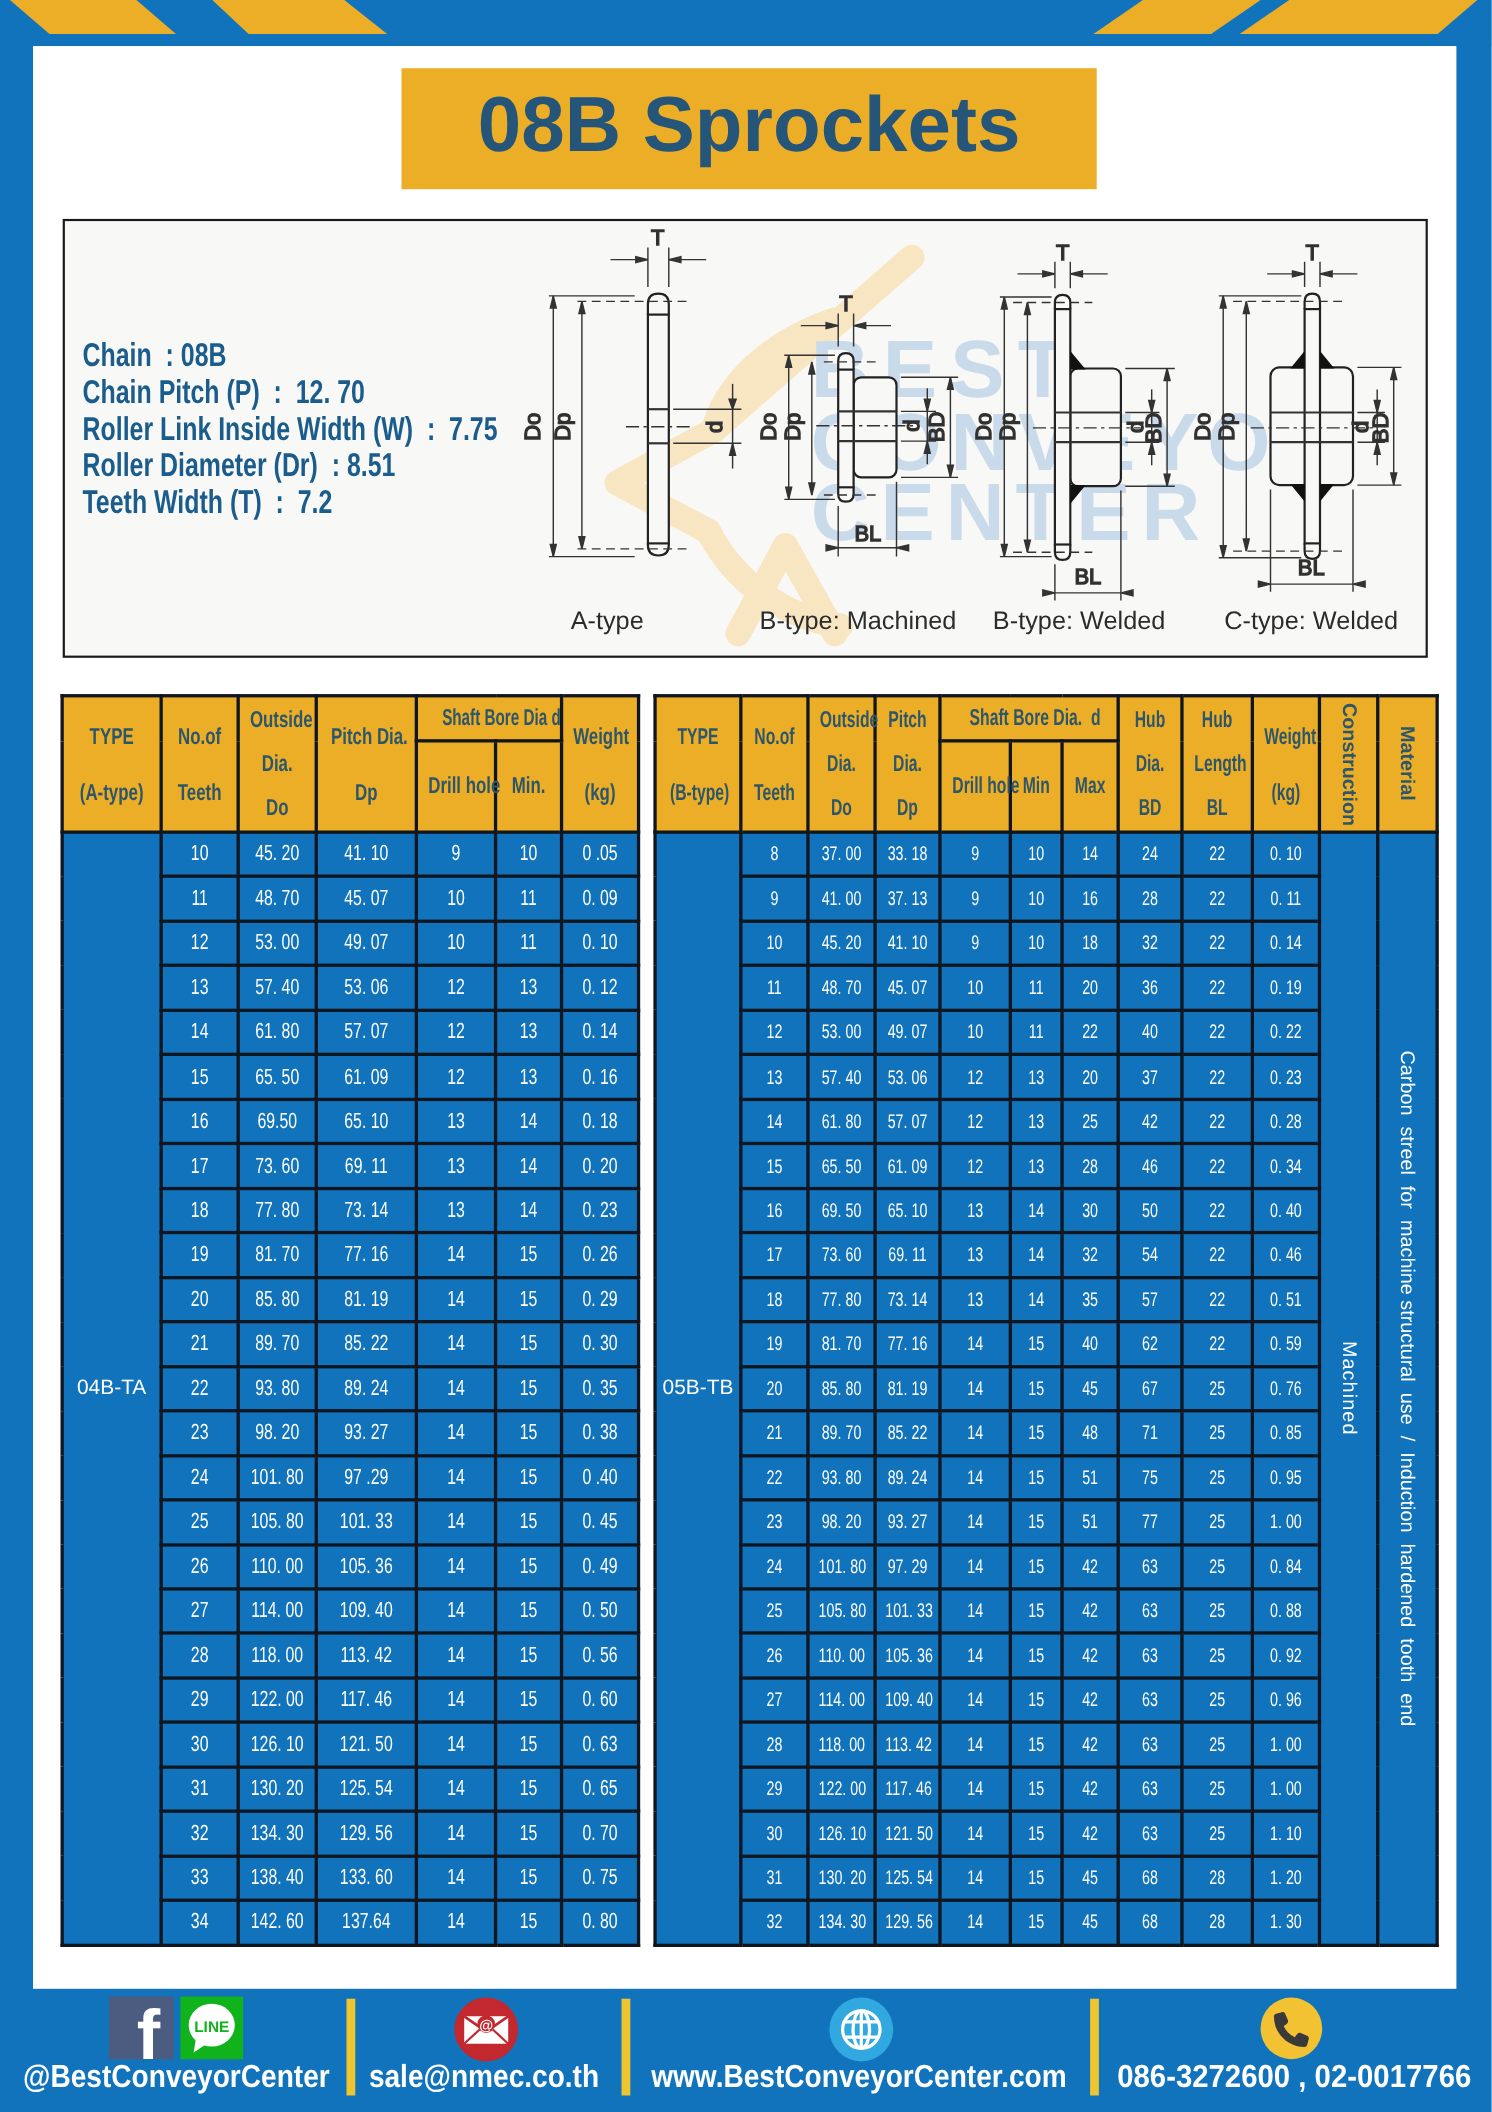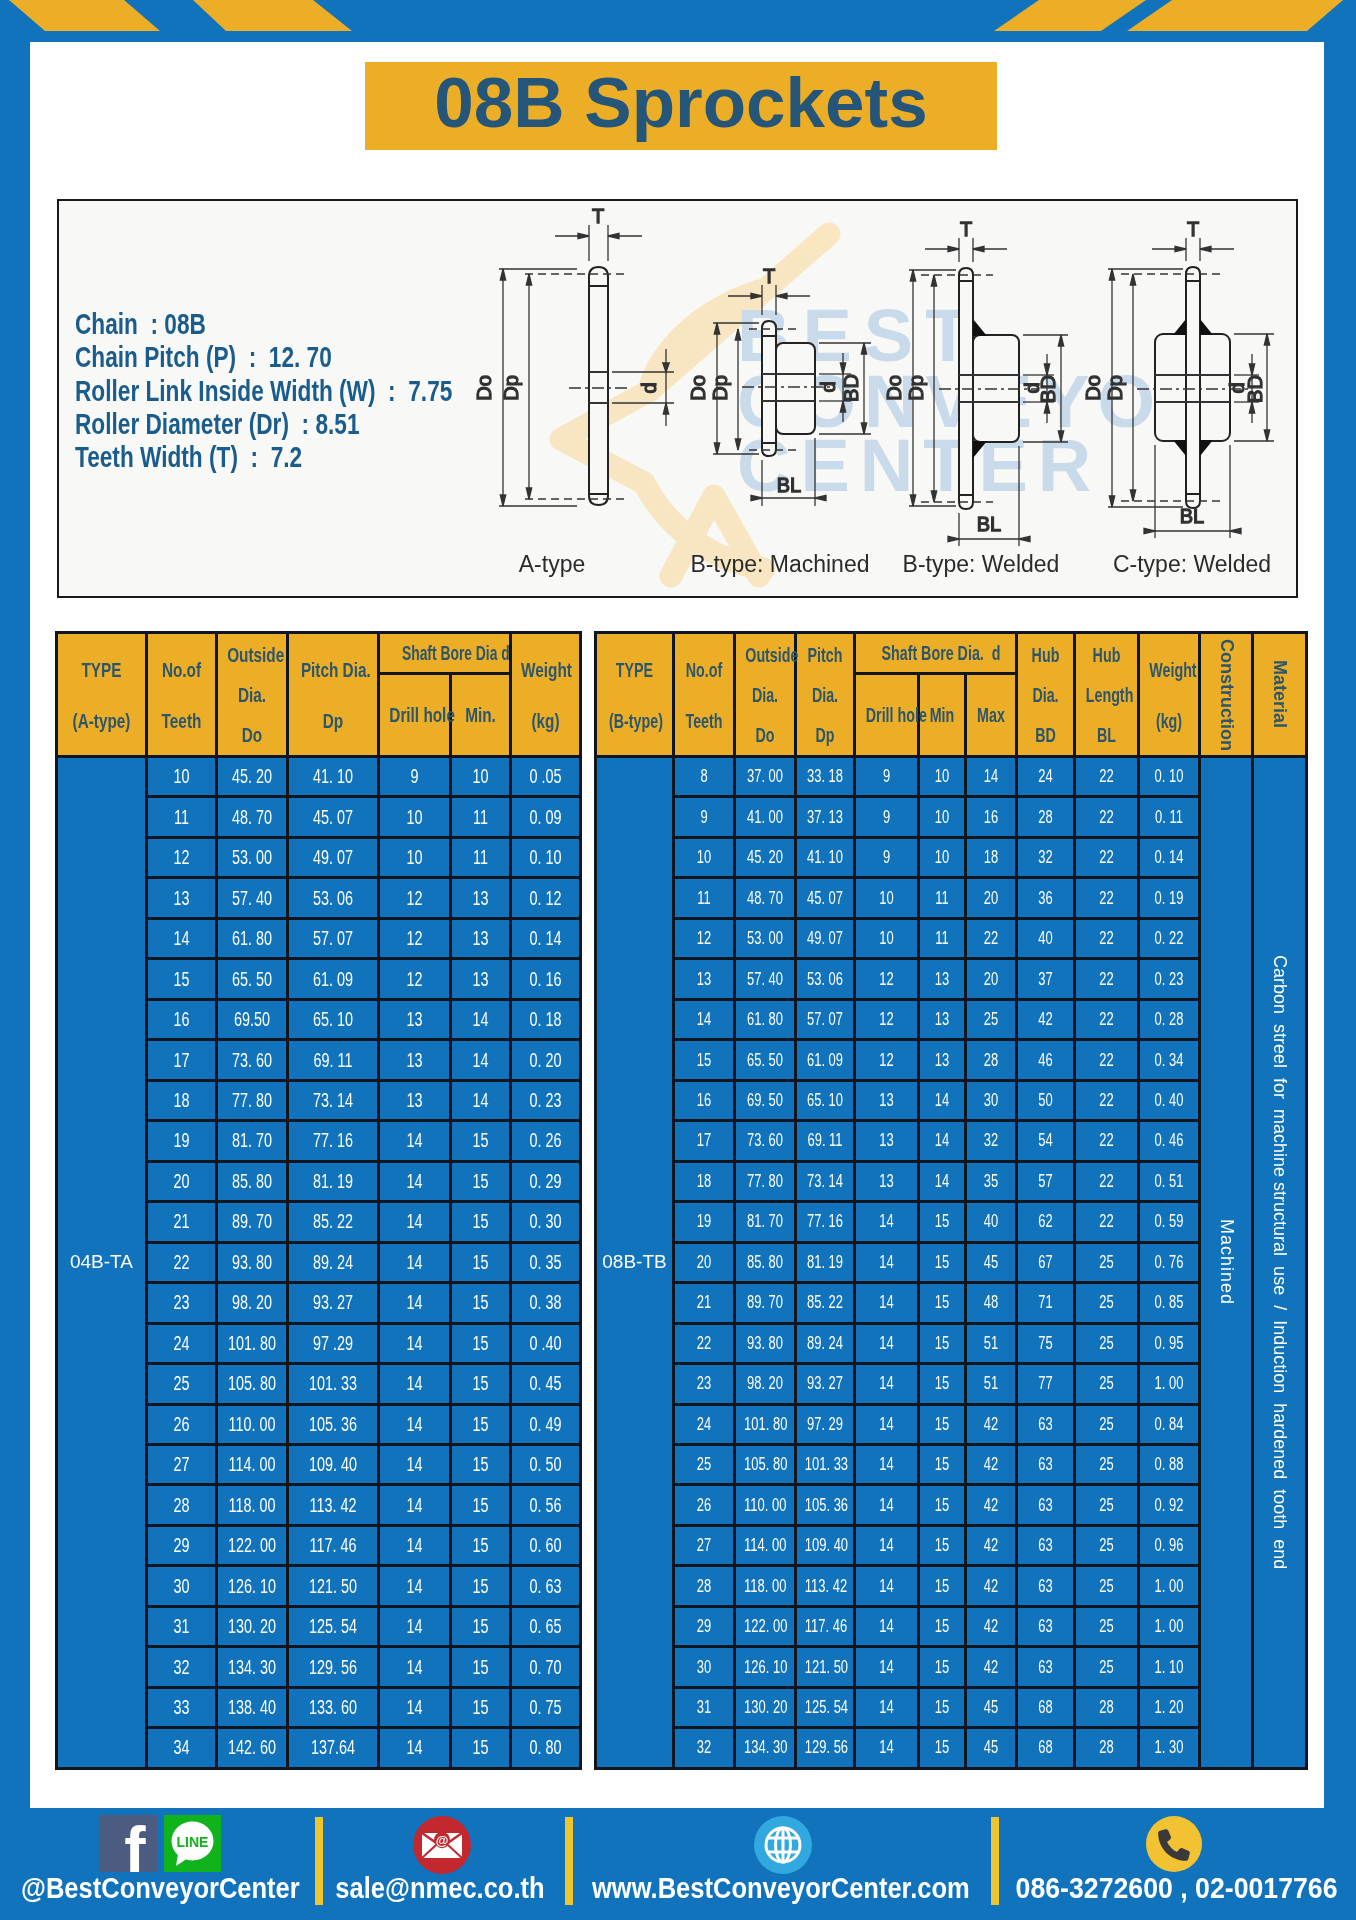--- a/index.html
+++ b/index.html
@@ -1,18 +1,18 @@
 <!DOCTYPE html>
 <html><head><meta charset="utf-8"><style>
 html,body{margin:0;padding:0}
 body{width:1356px;height:1920px;position:relative;background:#1173BB;
  font-family:"Liberation Sans",sans-serif;overflow:hidden}
 .abs{position:absolute}
 .white{position:absolute;left:30px;top:40px;width:1294px;height:1768px;background:#fff}
-.banner{position:absolute;left:365px;top:62px;width:632px;height:88px;background:#ECAE26;
+.banner{position:absolute;left:365px;top:62px;width:632px;height:110px;background:#ECAE26;
  display:flex;align-items:center;justify-content:center}
 .banner span{font-size:71px;font-weight:bold;color:#25567A;letter-spacing:0px;display:inline-block;position:relative;top:-4px}
 .box{position:absolute;left:57px;top:199px;width:1237px;height:395px;background:#f8f8f6;border:2px solid #1a1a1a}
 .spec{position:absolute;left:75px;top:307px;font-size:30px;font-weight:bold;color:#1A5C8C;line-height:33.3px;white-space:nowrap;transform:scaleX(0.755);transform-origin:0 0}
 .tb{position:absolute;border-collapse:collapse;table-layout:fixed}
 .tb td{border:3px solid #10161f;text-align:center;vertical-align:middle;padding:0}
 .tb .h1 td,.tb .h2 td{background:#ECAE26;color:#2E566B;font-weight:bold;font-size:21px}
 .hx{display:block;transform:scaleX(0.73);white-space:nowrap}
 .tbl tr.h1{height:41px}.tbl tr.h2{height:83px}
 .tbr tr.h1{height:41px}.tbr tr.h2{height:83px}
@@ -835,21 +835,21 @@
           <div class="hx">Drill hole</div>
         </td>
         <td>
           <div class="hx">Min</div>
         </td>
         <td>
           <div class="hx">Max</div>
         </td>
       </tr>
       <tr class="dr2">
-        <td rowspan="25" class="typecell">08B-TB</td>
+        <td rowspan="25" class="typecell">05B-TB</td>
         <td>
           <div class="dx">8</div>
         </td>
         <td>
           <div class="dx">37. 00</div>
         </td>
         <td>
           <div class="dx">33. 18</div>
         </td>
         <td>

